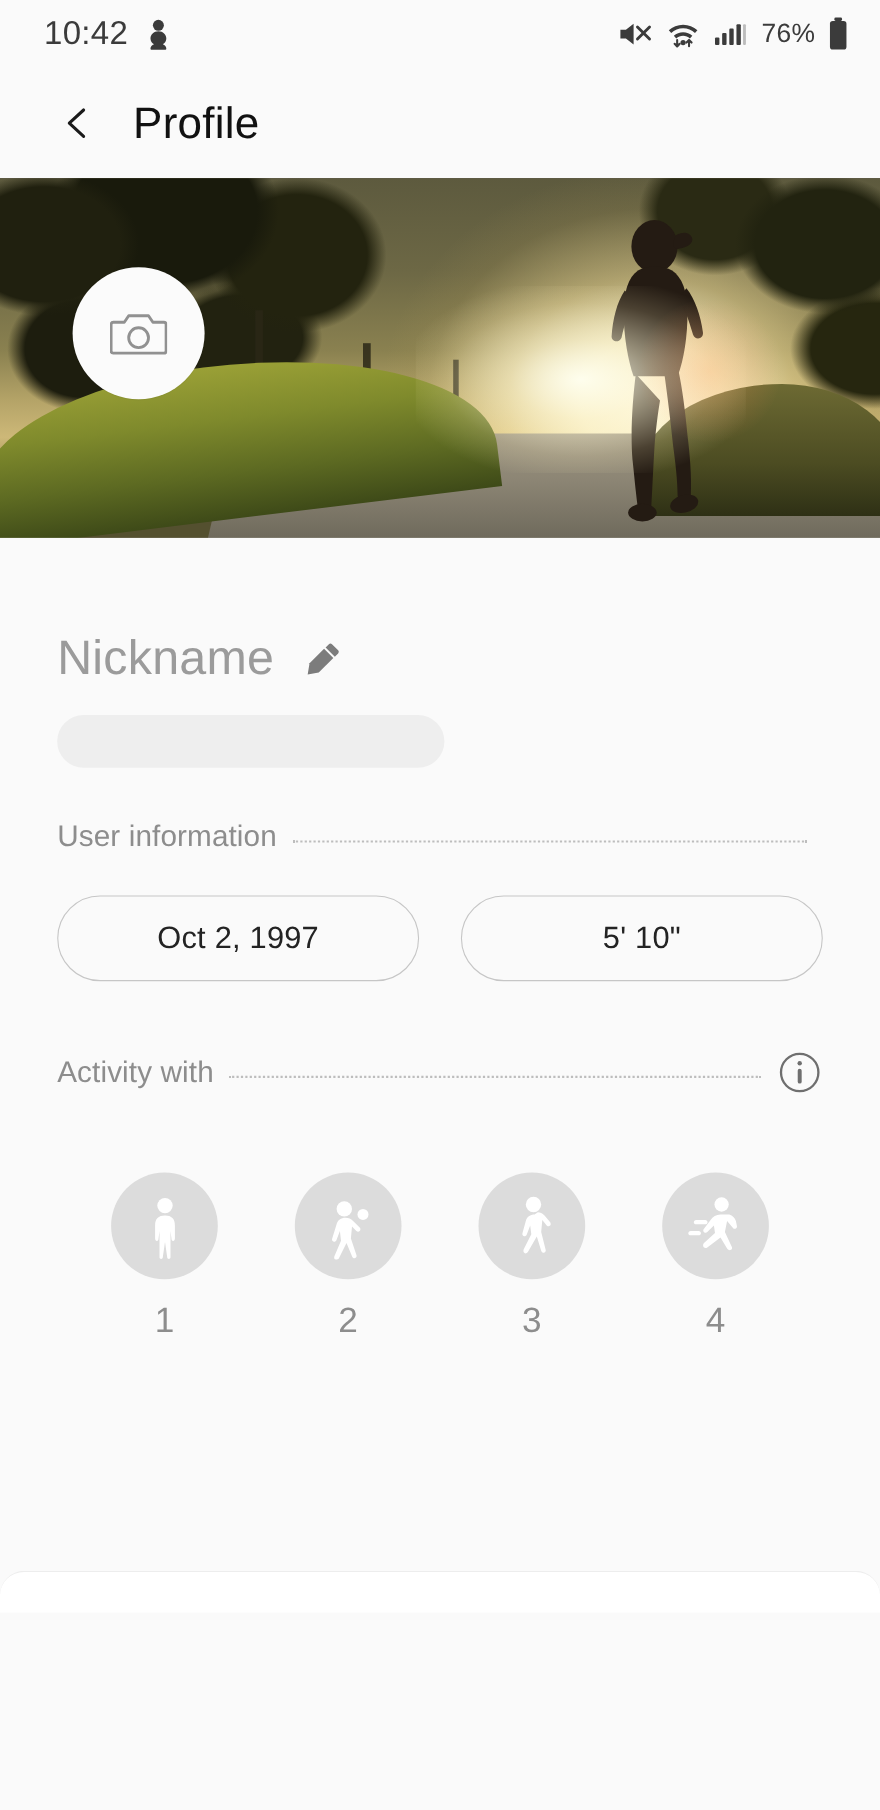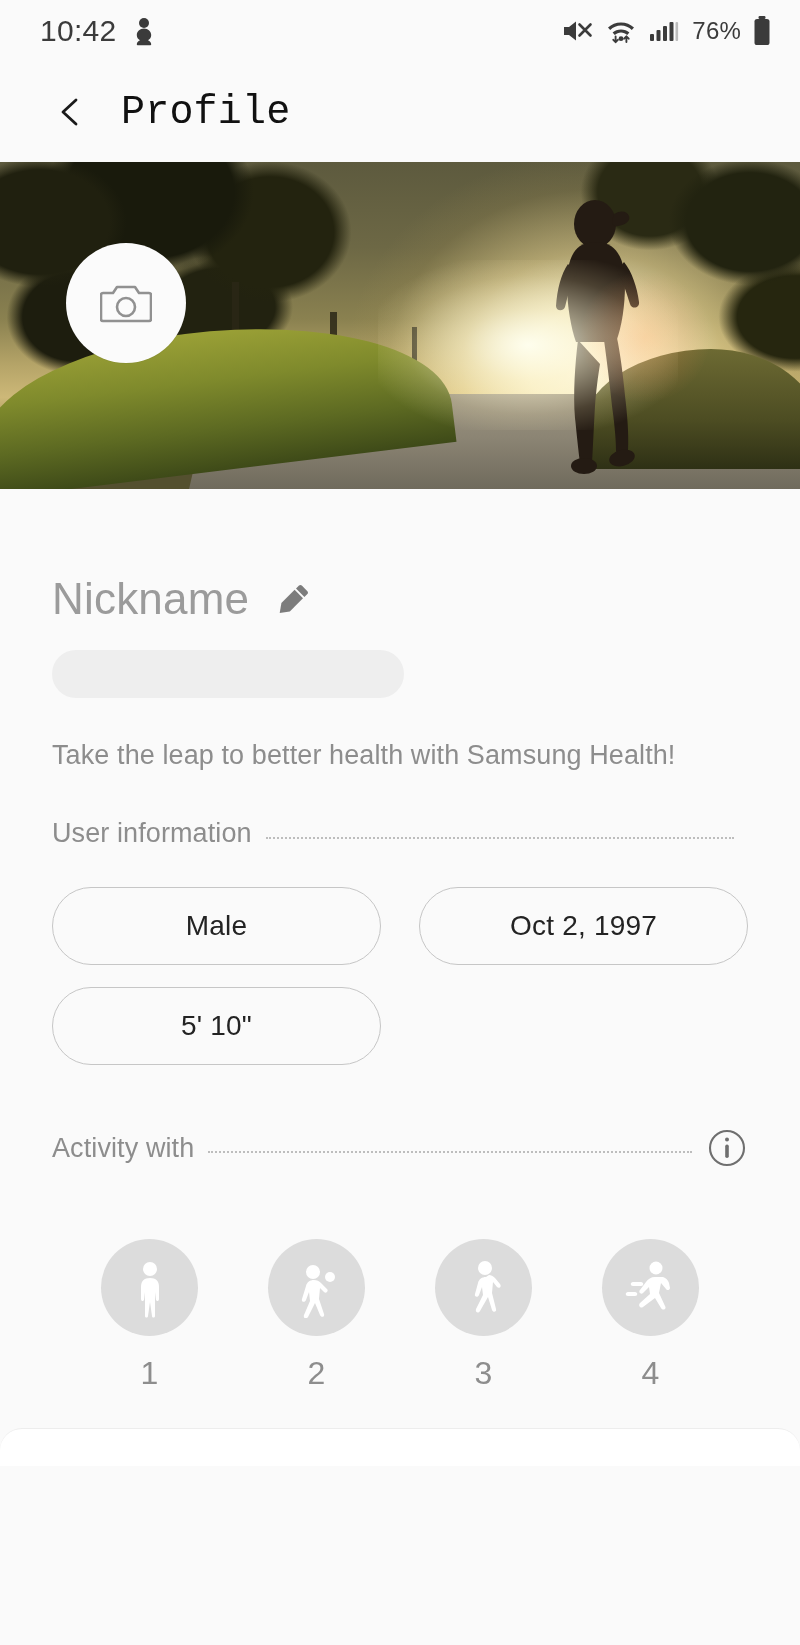--- a/index.html
+++ b/index.html
@@ -56,21 +56,20 @@
   .ic { display: block; }
 
   
   .app-bar {
     height: 100px;
     flex: 0 0 100px;
     display: flex;
     align-items: center;
     padding-left: 48px;
     background: #fafafa;
-    font-family: Liberation Mono, monospace;
   }
   .back-btn {
     width: 46px;
     height: 46px;
     display: flex;
     align-items: center;
     justify-content: center;
     cursor: pointer;
   }
   .app-title {
@@ -429,29 +428,27 @@
           <svg class="ic" width="34" height="34" viewBox="0 0 34 34" fill="#7c7c7c">
             <path d="M24.8 3.6l5.6 5.6c0.8 0.8 0.8 2 0 2.8l-3 3-8.4-8.4 3-3c0.8-0.8 2-0.8 2.8 0z"></path>
             <path d="M17.6 7.8l8.4 8.4-13.2 13.2-10.1 1.7 1.7-10.1z"></path>
           </svg>
         </span>
       </span>
     </div>
 
     <div class="nickname-skeleton"></div>
 
-    <div class="tagline">Take the leap to better health with Samsung Health!</div>
 
     <div class="section-header">
       <span class="section-title">User information</span>
       <span class="dotted-line"></span>
     </div>
 
     <div class="pill-grid">
-      <div class="pill">Male</div>
       <div class="pill">Oct 2, 1997</div>
       <div class="pill">5' 10"</div>
     </div>
 
     <div class="section-header" style="margin-top:62px;">
       <span class="section-title">Activity with</span>
       <span class="dotted-line"></span>
       <span class="info-btn">
         <span>
           <svg class="ic" width="42" height="42" viewBox="0 0 42 42" fill="none">

